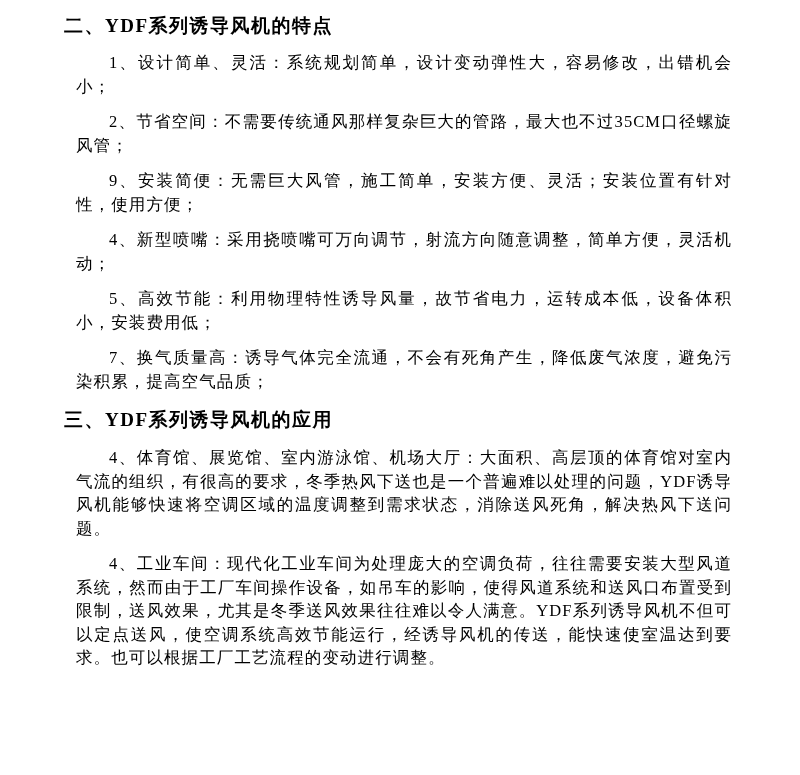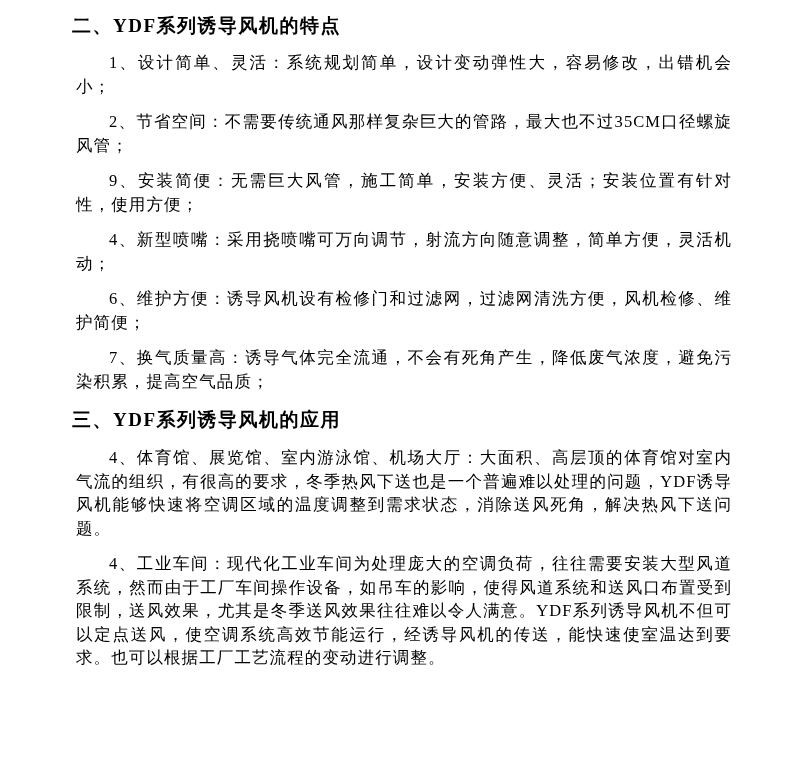--- a/index.html
+++ b/index.html
@@ -17,21 +17,21 @@
   .page {
     box-sizing: border-box;
     width: 800px;
     height: 775px;
     padding: 13px 56px 0 64px;
   }
   .heading {
     font-size: 19px;
     font-weight: bold;
     letter-spacing: 1.5px;
-    margin: 0 0 7px 8px;
+    margin: 0 0 7px 0;
     line-height: 26px;
   }
   .sec-applications .heading {
     margin-top: 14px;
     margin-bottom: 13px;
   }
   .para {
     font-size: 16.5px;
     line-height: 23.5px;
     letter-spacing: 1.1px;
@@ -48,21 +48,21 @@
 <body>
 
 <div class="page">
 
   <section class="sec sec-features">
     <h2 class="heading">二、YDF系列诱导风机的特点</h2>
     <p class="para">1、设计简单、灵活：系统规划简单，设计变动弹性大，容易修改，出错机会小；</p>
     <p class="para">2、节省空间：不需要传统通风那样复杂巨大的管路，最大也不过35CM口径螺旋风管；</p>
     <p class="para">9、安装简便：无需巨大风管，施工简单，安装方便、灵活；安装位置有针对性，使用方便；</p>
     <p class="para gap-above">4、新型喷嘴：采用挠喷嘴可万向调节，射流方向随意调整，简单方便，灵活机动；</p>
-    <p class="para">6、维护方便：诱导风机设有检修门和过滤网，过滤网清洗方便，风机检修、维护简便；</p>
+    <p class="para">5、高效节能：利用物理特性诱导风量，故节省电力，运转成本低，设备体积小，安装费用低；</p>
     <p class="para">7、换气质量高：诱导气体完全流通，不会有死角产生，降低废气浓度，避免污染积累，提高空气品质；</p>
   </section>
 
   <section class="sec sec-applications">
     <h2 class="heading">三、YDF系列诱导风机的应用</h2>
     <p class="para">4、体育馆、展览馆、室内游泳馆、机场大厅：大面积、高层顶的体育馆对室内气流的组织，有很高的要求，冬季热风下送也是一个普遍难以处理的问题，YDF诱导风机能够快速将空调区域的温度调整到需求状态，消除送风死角，解决热风下送问题。</p>
     <p class="para">4、工业车间：现代化工业车间为处理庞大的空调负荷，往往需要安装大型风道系统，然而由于工厂车间操作设备，如吊车的影响，使得风道系统和送风口布置受到限制，送风效果，尤其是冬季送风效果往往难以令人满意。YDF系列诱导风机不但可以定点送风，使空调系统高效节能运行，经诱导风机的传送，能快速使室温达到要求。也可以根据工厂工艺流程的变动进行调整。</p>
   </section>
 
 </div>

